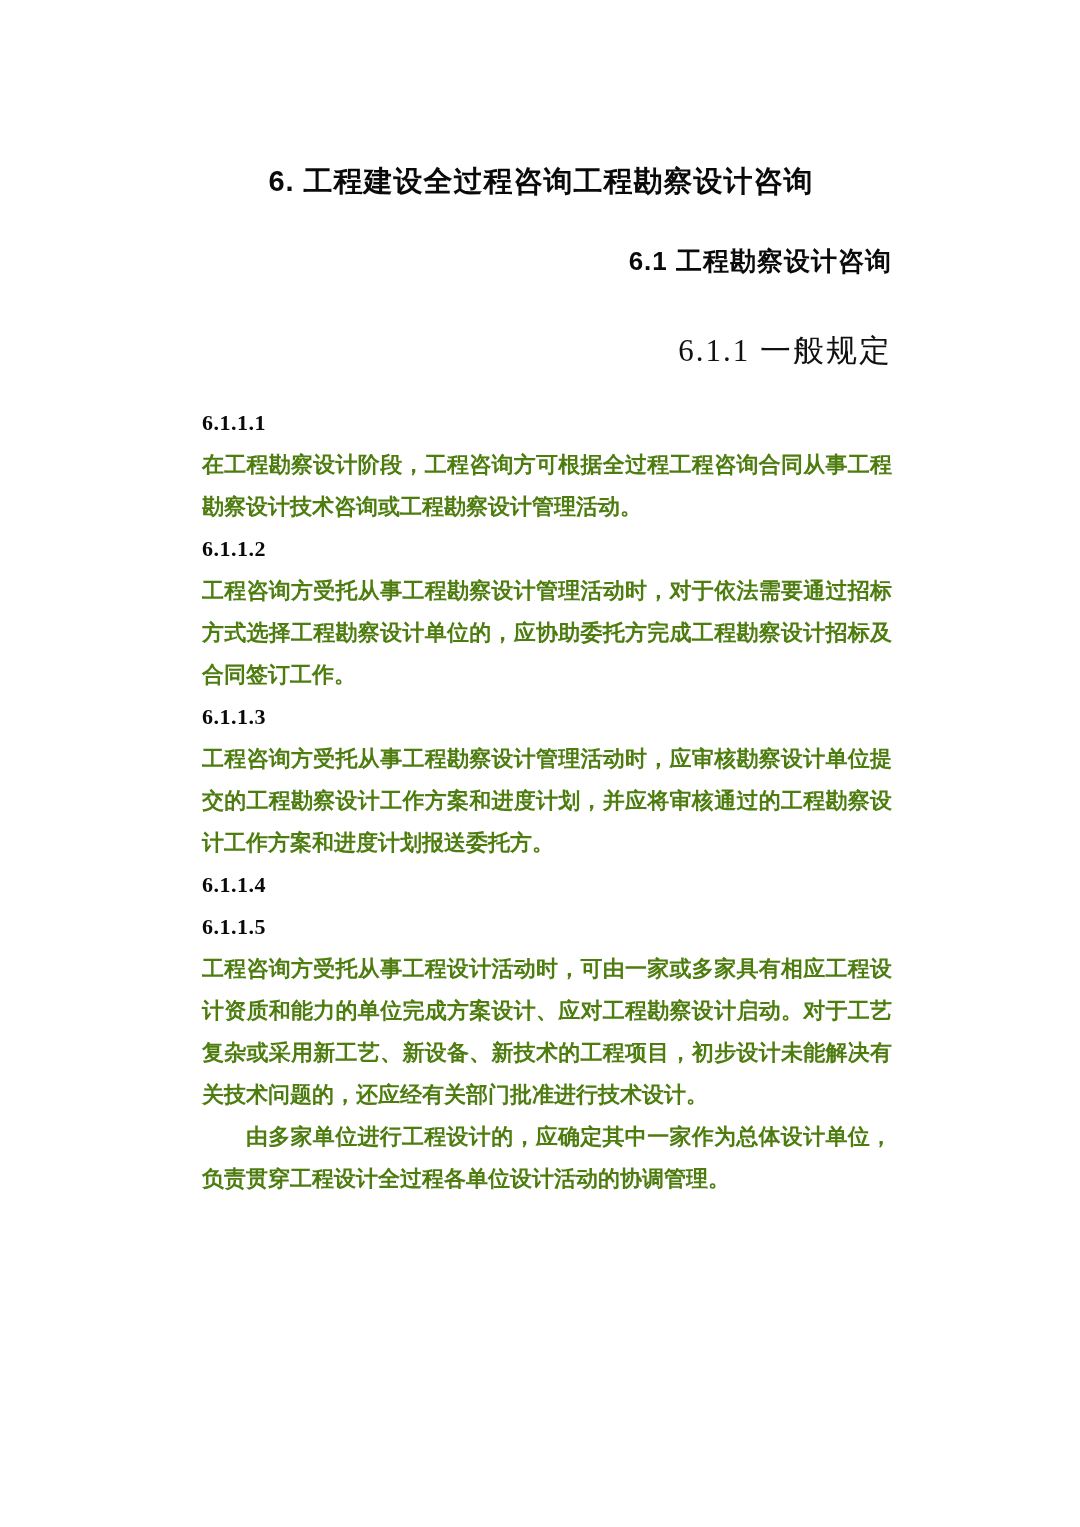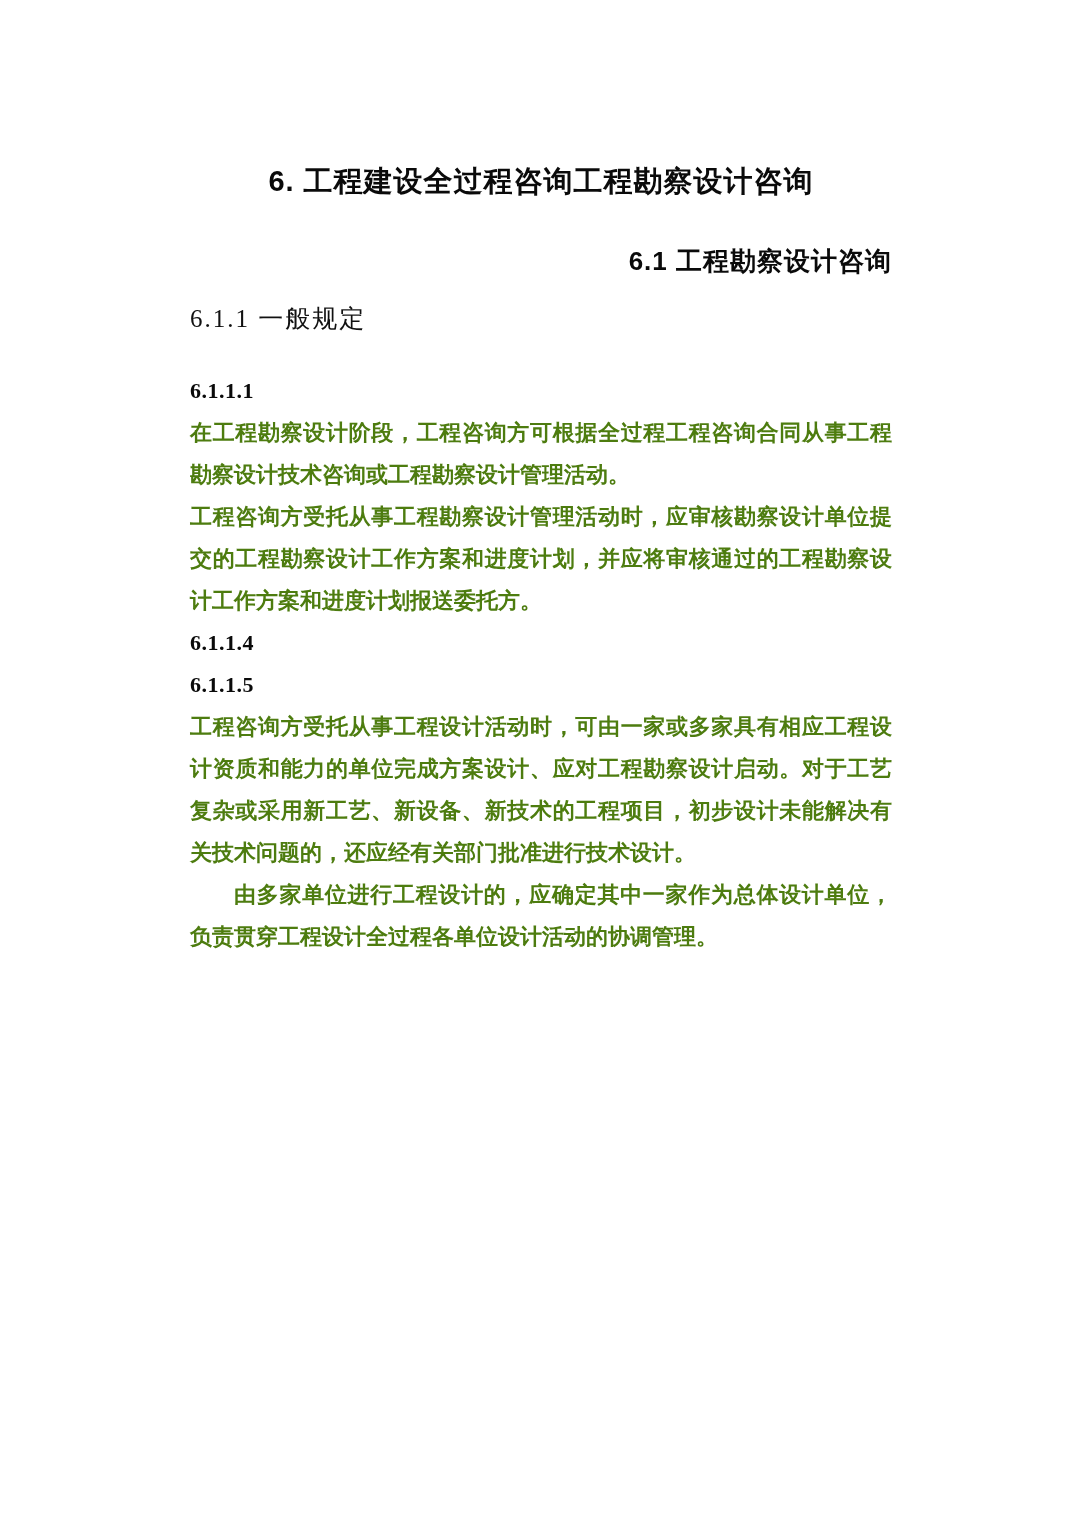--- a/index.html
+++ b/index.html
@@ -31,31 +31,32 @@
   .section-title {
     margin: 44px 0 0 0;
     text-align: right;
     font-size: 26px;
     line-height: 34px;
     font-weight: 700;
     letter-spacing: 1px;
     color: #0a0a0a;
   }
   .subsection-title {
-    margin: 24px 0 0 0;
-    text-align: left;
-    font-size: 25px;
+    margin: 56px 0 0 0;
+    text-align: right;
+    font-size: 31px;
     line-height: 34px;
     font-weight: 400;
     letter-spacing: 2px;
     font-family: "Liberation Serif", "DejaVu Serif", serif;
     color: #111111;
   }
   .clauses {
     margin-top: 34px;
+    margin-left: 12px;
   }
   .clause {
     margin: 0;
   }
   .clause-number {
     font-family: "Liberation Serif", "DejaVu Serif", serif;
     font-weight: 700;
     font-size: 22px;
     line-height: 42px;
     letter-spacing: 0.5px;
@@ -81,23 +82,26 @@
   <h1 class="chapter-title">6. 工程建设全过程咨询工程勘察设计咨询</h1>
   <h2 class="section-title">6.1 工程勘察设计咨询</h2>
   <h3 class="subsection-title">6.1.1 一般规定</h3>
   <div class="clauses" id="clauses">
   <section class="clause">
     <div class="clause-number">6.1.1.1</div>
   <p class="clause-paragraph">在工程勘察设计阶段，工程咨询方可根据全过程工程咨询合同从事工程勘察设计技术咨询或工程勘察设计管理活动。</p>
       </section>
 
   <section class="clause">
+    <div class="clause-number">6.1.1.2</div>
+  <p class="clause-paragraph">工程咨询方受托从事工程勘察设计管理活动时，对于依法需要通过招标方式选择工程勘察设计单位的，应协助委托方完成工程勘察设计招标及合同签订工作。</p>
       </section>
 
   <section class="clause">
+    <div class="clause-number">6.1.1.3</div>
   <p class="clause-paragraph">工程咨询方受托从事工程勘察设计管理活动时，应审核勘察设计单位提交的工程勘察设计工作方案和进度计划，并应将审核通过的工程勘察设计工作方案和进度计划报送委托方。</p>
       </section>
 
   <section class="clause">
     <div class="clause-number">6.1.1.4</div>
       </section>
 
   <section class="clause">
     <div class="clause-number">6.1.1.5</div>
   <p class="clause-paragraph">工程咨询方受托从事工程设计活动时，可由一家或多家具有相应工程设计资质和能力的单位完成方案设计、应对工程勘察设计启动。对于工艺复杂或采用新工艺、新设备、新技术的工程项目，初步设计未能解决有关技术问题的，还应经有关部门批准进行技术设计。</p>

